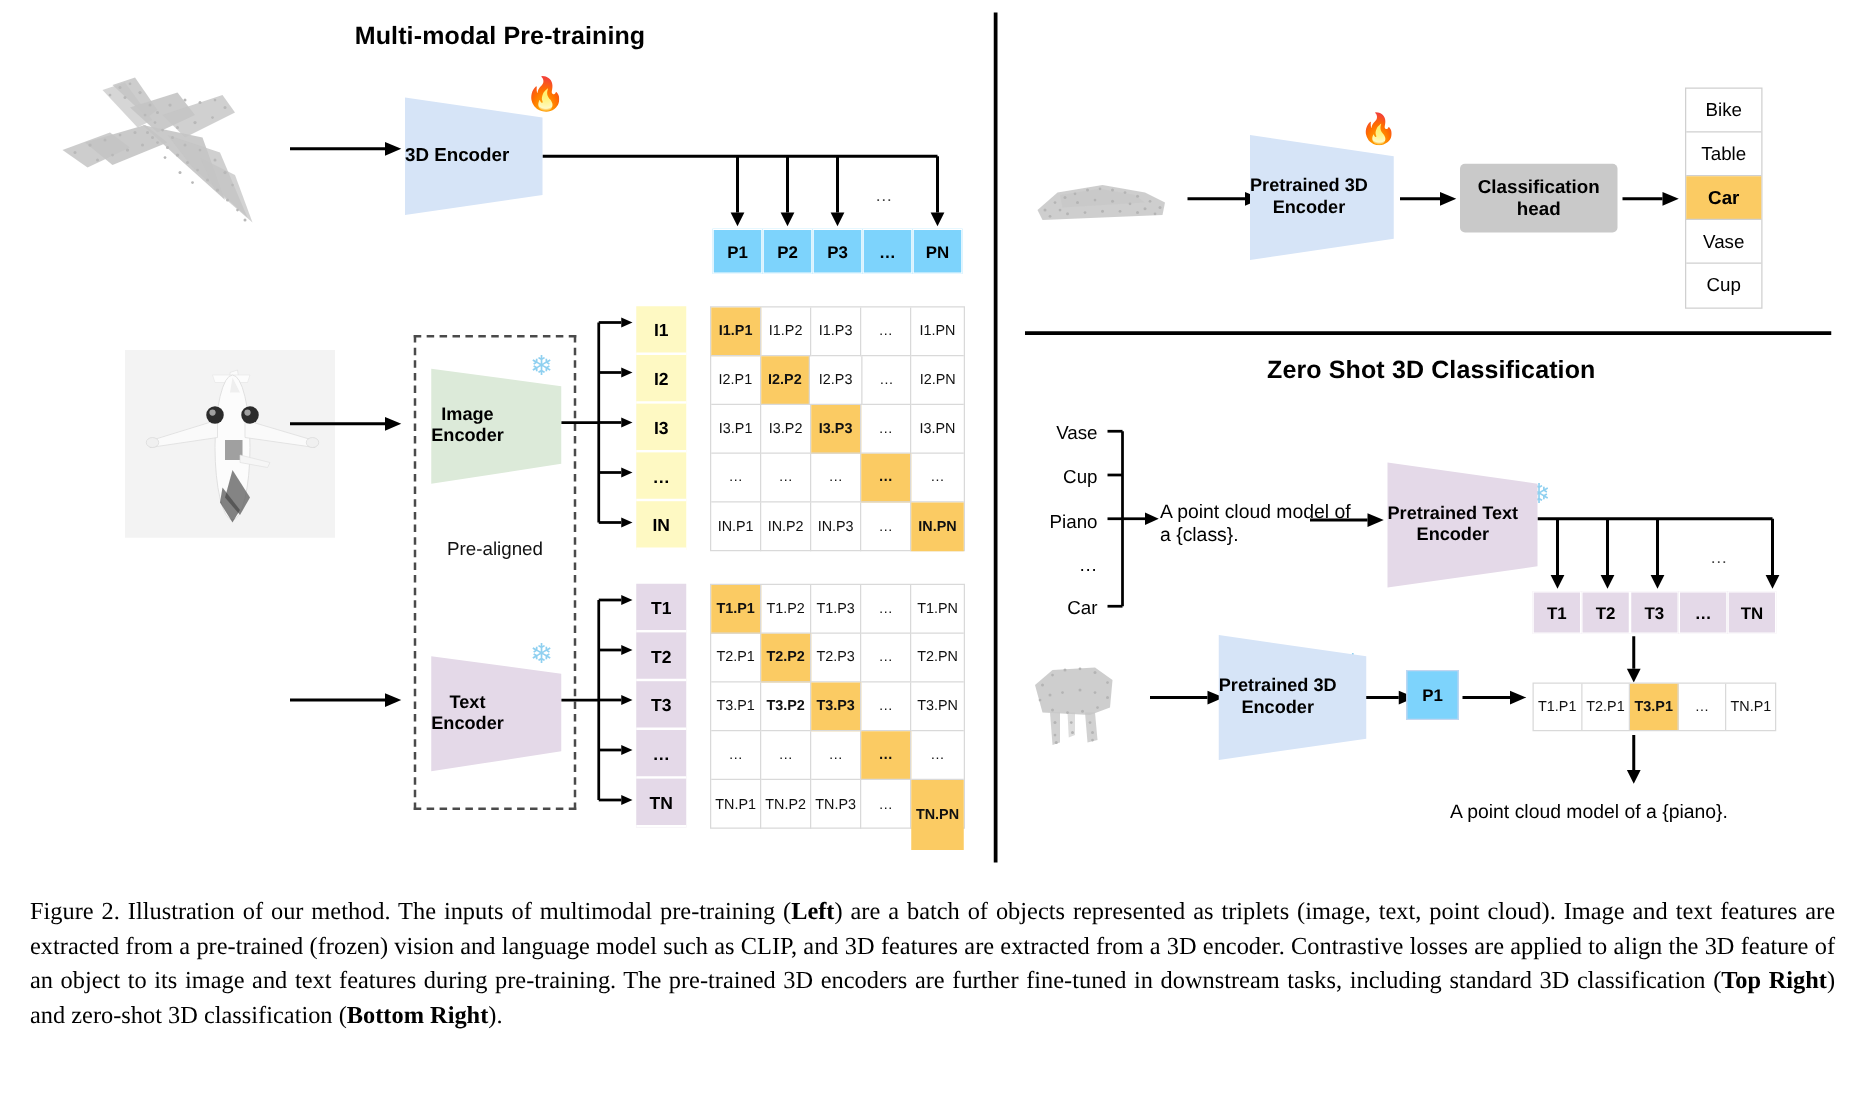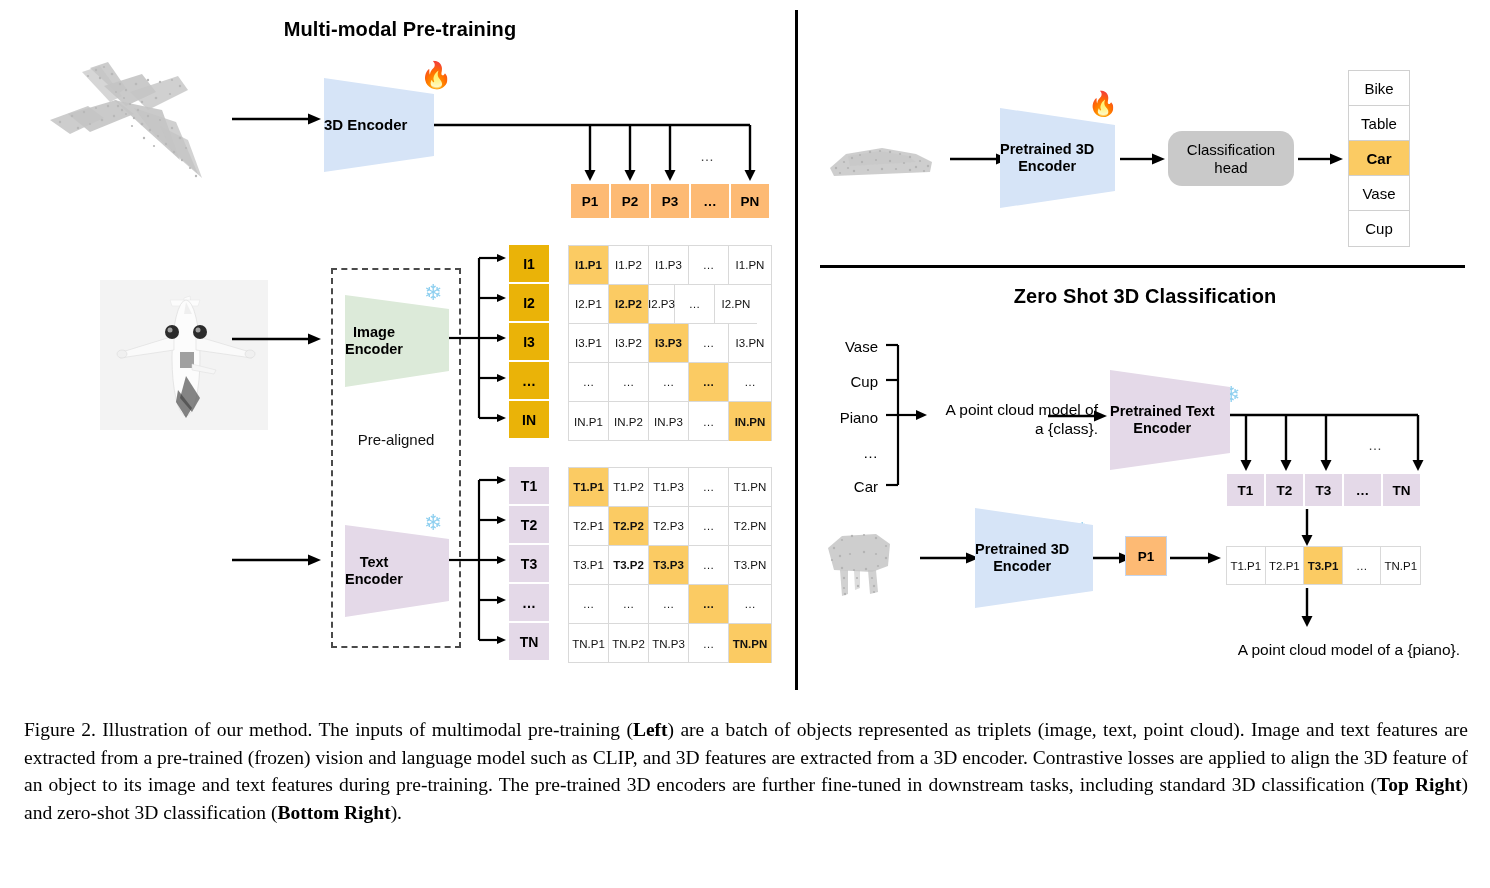--- a/index.html
+++ b/index.html
@@ -20,63 +20,63 @@
   .trap{position:absolute;display:flex;align-items:center;justify-content:flex-start;
         text-align:center;font-weight:bold;line-height:1.18;}
   .trap .lbl{position:relative;z-index:2;}
   .trap .shape{position:absolute;left:0;top:0;width:100%;height:100%;z-index:1;}
 
   
   .cellrow{position:absolute;display:flex;}
   .cell{display:flex;align-items:center;justify-content:center;
         font-size:13.5px;font-weight:bold;box-sizing:border-box;}
 
-  .pbox{background:#fdba74;border:1px solid #ffffff;}
+  .pbox{background:#7dd3fc;border:1px solid #ffffff;}
   .tbox{background:#e4d9e8;border:1px solid #ffffff;}
 
   
   .matrix{position:absolute;border:1px solid #d9d9d9;box-sizing:border-box;background:#fff;}
   .mrow{display:flex;}
   .mcell{display:flex;align-items:center;justify-content:center;
          font-size:11.5px;box-sizing:border-box;
          border-right:1px solid #d9d9d9;border-bottom:1px solid #d9d9d9;color:#111;}
   .mcell:last-child{border-right:none;}
   .mrow:last-child .mcell{border-bottom:none;}
   .mcell.hi{background:#fbcb63;font-weight:bold;}
 
   
   .lblcol{position:absolute;display:flex;flex-direction:column;}
   .lblcell{display:flex;align-items:center;justify-content:center;
            font-size:14px;font-weight:bold;box-sizing:border-box;
            border-bottom:2px solid #ffffff;}
-  .lblcell.green{background:#eab308;}
+  .lblcell.green{background:#fef9c3;}
   .lblcell.purple{background:#e4d9e8;}
 
   
   .dashbox{position:absolute;border:2px dashed #4a4a4a;box-sizing:border-box;}
   .prealigned{position:absolute;font-size:15px;color:#111;text-align:center;}
 
   
   .emo{position:absolute;line-height:1;}
 
   
   .classlist{position:absolute;border:1px solid #d0d0d0;box-sizing:border-box;background:#fff;}
   .classitem{display:flex;align-items:center;justify-content:center;
              font-size:15px;box-sizing:border-box;border-bottom:1px solid #d0d0d0;}
   .classitem:last-child{border-bottom:none;}
   .classitem.hi{background:#fbcb63;font-weight:bold;}
 
   
-  .chead{position:absolute;background:#c9c9c9;border-radius:14px;
+  .chead{position:absolute;background:#c9c9c9;border-radius:4px;
          display:flex;align-items:center;justify-content:center;text-align:center;
-         font-weight:normal;font-size:15px;line-height:1.2;}
+         font-weight:bold;font-size:15px;line-height:1.2;}
 
   
   .txt{position:absolute;font-size:15px;line-height:1.25;}
-  .txt.c{text-align:right;}
+  .txt.c{text-align:left;}
 
   
   .zclass{position:absolute;font-size:15px;text-align:right;}
 
   
   .caption{position:absolute;left:24px;top:716px;width:1444px;
            font-family:"Liberation Serif",serif;font-size:19.5px;line-height:1.42;
            text-align:justify;color:#000;}
   .caption b{font-weight:bold;}
 
@@ -317,21 +317,21 @@
     <div class="mrow">
       <div class="mcell hi" style="width:40px;height:39px;">I1.P1</div>
       <div class="mcell" style="width:40px;height:39px;">I1.P2</div>
       <div class="mcell" style="width:40px;height:39px;">I1.P3</div>
       <div class="mcell" style="width:40px;height:39px;">…</div>
       <div class="mcell" style="width:42px;height:39px;">I1.PN</div>
     </div>
     <div class="mrow">
       <div class="mcell" style="width:40px;height:39px;">I2.P1</div>
       <div class="mcell hi" style="width:40px;height:39px;">I2.P2</div>
-      <div class="mcell" style="width:26px;height:39px;">I2.P3</div>
+      <div class="mcell" style="width:42px;height:39px;">I2.P3</div>
       <div class="mcell" style="width:40px;height:39px;">…</div>
       <div class="mcell" style="width:42px;height:39px;">I2.PN</div>
     </div>
     <div class="mrow">
       <div class="mcell" style="width:40px;height:39px;">I3.P1</div>
       <div class="mcell" style="width:40px;height:39px;">I3.P2</div>
       <div class="mcell hi" style="width:40px;height:39px;">I3.P3</div>
       <div class="mcell" style="width:40px;height:39px;">…</div>
       <div class="mcell" style="width:42px;height:39px;">I3.PN</div>
     </div>
@@ -378,21 +378,21 @@
       <div class="mcell" style="width:40px;height:39px;">…</div>
       <div class="mcell" style="width:40px;height:39px;">…</div>
       <div class="mcell hi" style="width:40px;height:39px;">…</div>
       <div class="mcell" style="width:42px;height:39px;">…</div>
     </div>
     <div class="mrow">
       <div class="mcell" style="width:40px;height:39px;">TN.P1</div>
       <div class="mcell" style="width:40px;height:39px;">TN.P2</div>
       <div class="mcell" style="width:40px;height:39px;">TN.P3</div>
       <div class="mcell" style="width:40px;height:39px;">…</div>
-      <div class="mcell hi" style="width:42px;height:39px;">TN.PN</div>
+      <div class="mcell hi" style="width:42px;height:56px;">TN.PN</div>
     </div>
   </div>
 
   <div class="abs" style="left:820px;top:128px;width:120px;height:60px;">
     <svg width="120" height="60" viewBox="0 0 120 60">
       <g fill="#c6c6c6">
         <path d="M10 40 L26 26 L62 20 L96 26 L112 34 L110 44 L14 48 Z" opacity=".85"></path>
         <path d="M28 28 L60 23 L88 28 L96 34 L30 38 Z" opacity=".6"></path>
       </g>
       <g fill="#b4b4b4">

